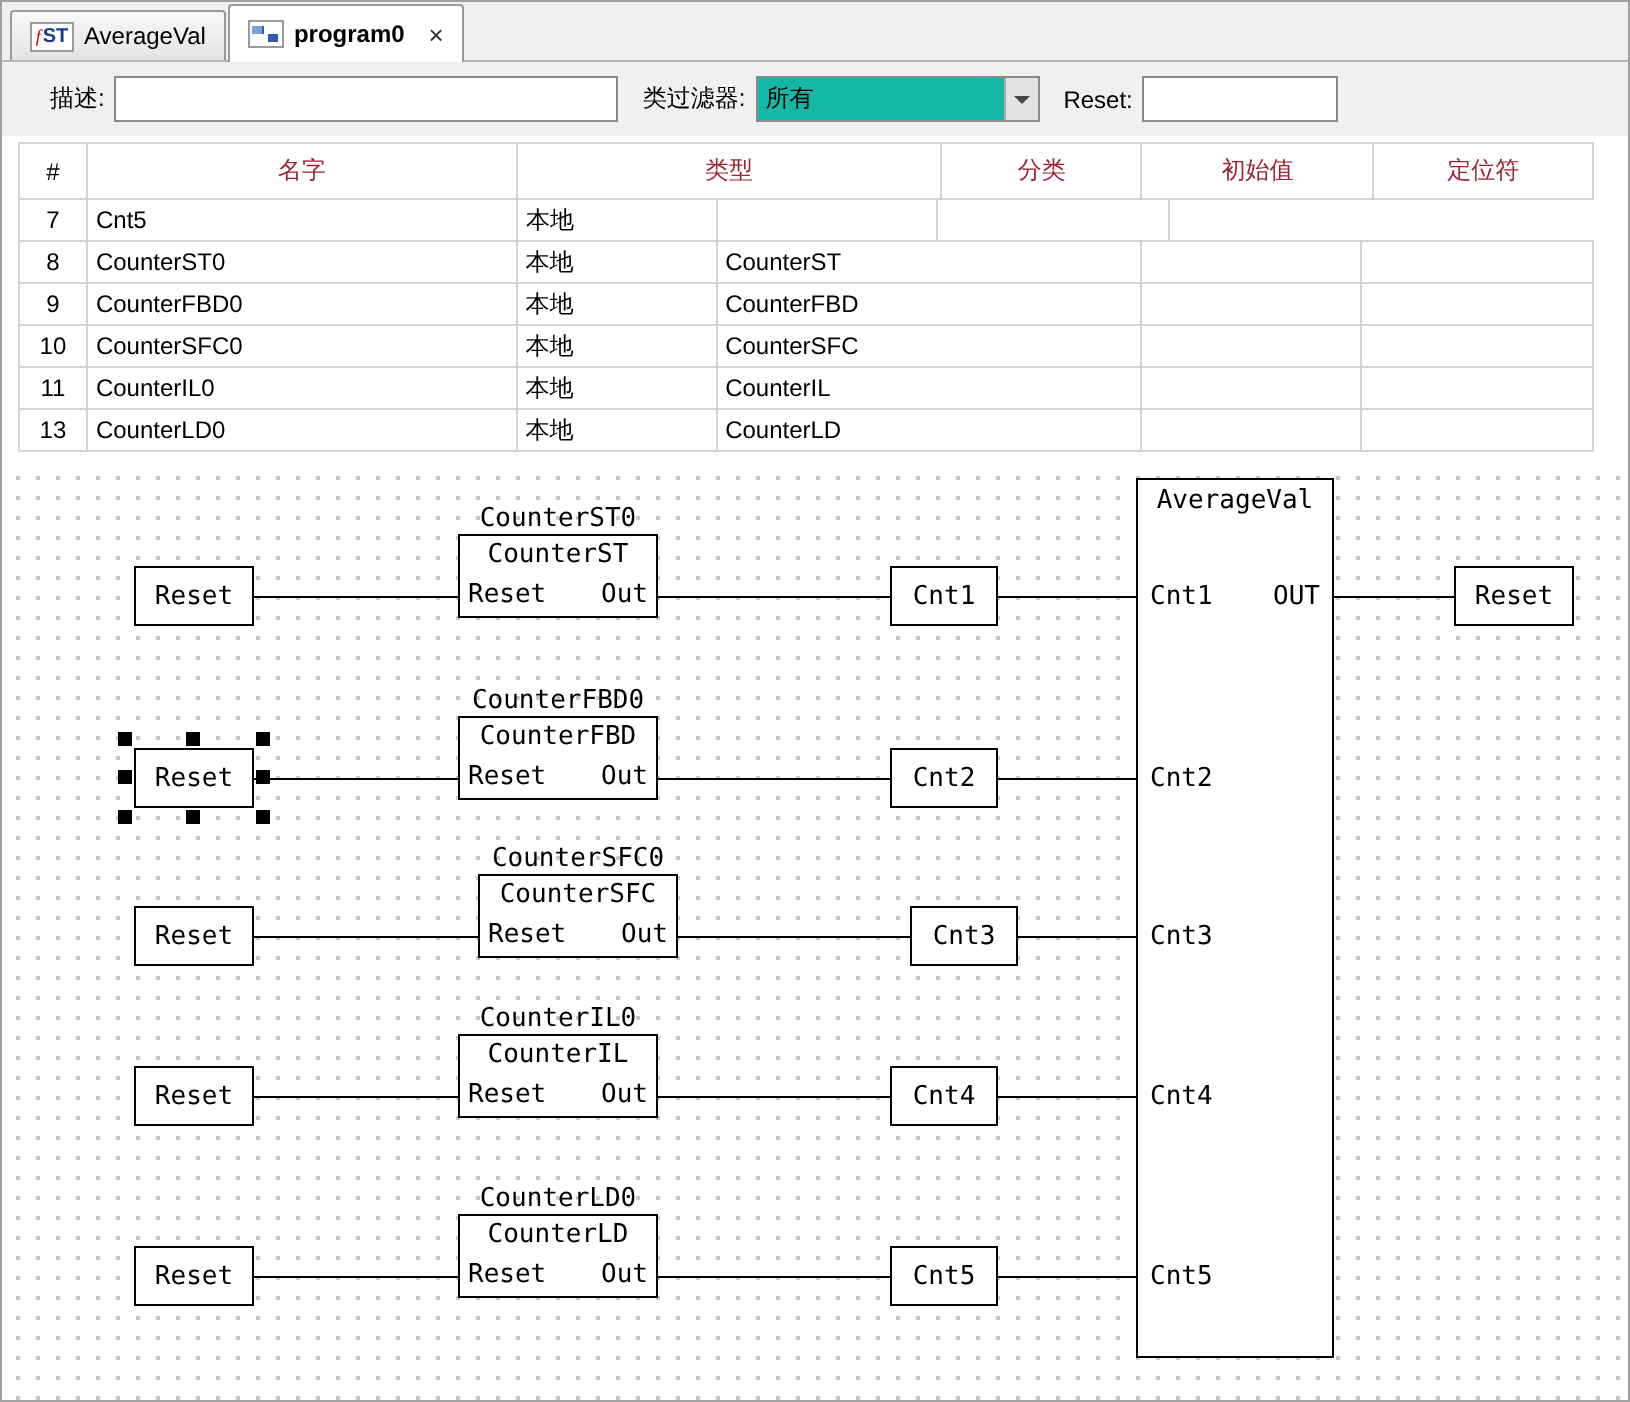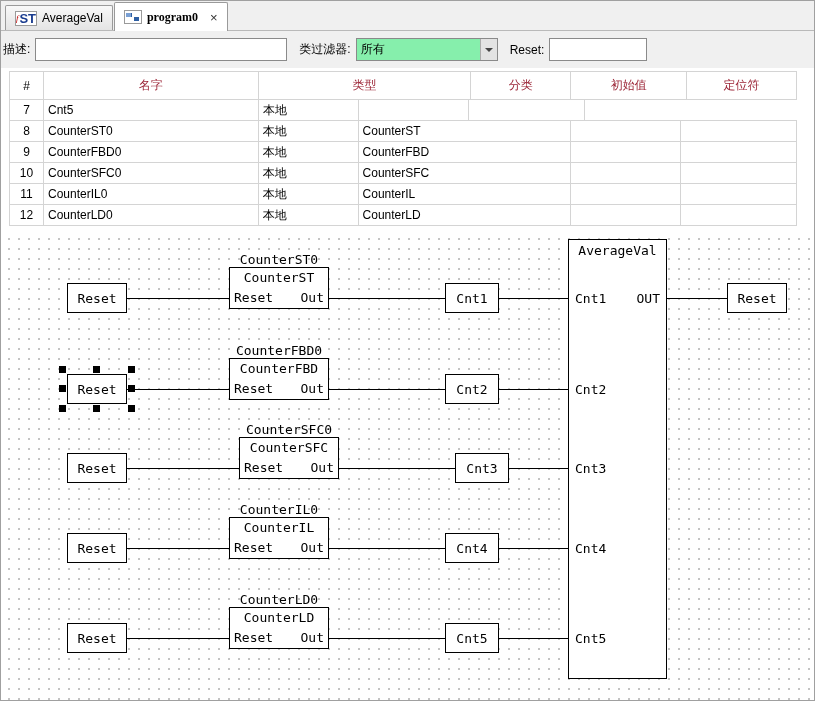--- a/index.html
+++ b/index.html
@@ -7,41 +7,41 @@
   body { font-family:"Liberation Sans","DejaVu Sans",sans-serif; font-size:12px; color:#000; background:#fff; }
   .window { position:relative; width:815px; height:701px; background:#fff; border:1px solid #a0a0a0; overflow:hidden; }
 
   
   .tabbar { position:absolute; left:0; top:0; width:100%; height:30px; background:#f0f0f0;
             border-bottom:1px solid #b9b9b9; display:flex; align-items:flex-end; padding-left:4px; }
   .tab { display:flex; align-items:center; gap:5px; height:25px; padding:0 9px;
          border:1px solid #9a9a9a; border-bottom:none; border-radius:2px 2px 0 0;
          background:linear-gradient(#f8f8f8,#e4e4e4); margin-right:1px; cursor:default; }
   .tab.active { height:29px; background:#fff; margin-bottom:-1px; }
-  .tab.active .tab-label { font-weight:bold;font-family:Liberation Serif, serif; }
+  .tab.active .tab-label { font-weight:bold; }
   .close { margin-left:7px; font-size:13px; line-height:1; color:#333; }
 
   .ico-st { width:22px; height:15px; background:#fff; border:1px solid #9a9a9a;
             display:inline-flex; align-items:center; justify-content:center; flex:none; }
   .ico-st i { font-style:italic; color:#c00000; font-size:9px; font-family:"Liberation Serif",serif; margin-right:1px; }
-  .ico-st b { color:#1a3c8f; font-size:13px; font-weight:bold; }
+  .ico-st b { color:#1a3c8f; font-size:10px; font-weight:bold; }
   .ico-fbd { position:relative; width:18px; height:14px; background:#fff; border:1px solid #9a9a9a; flex:none; }
   .ico-fbd::before { content:""; position:absolute; left:2px; top:2px; width:5px; height:4px; background:#2e5fa3; }
   .ico-fbd::after { content:""; position:absolute; right:2px; bottom:2px; width:5px; height:4px;
                     background:#2e5fa3; box-shadow:-8px -4px 0 0 #7aa0d4; }
 
   
   .filterbar { position:absolute; left:0; top:30px; width:100%; height:37px; background:#f0f0f0;
-               display:flex; align-items:center; padding:0 2px; }
+               display:flex; align-items:center; padding:0 24px; }
   .ui-label { margin-right:5px; white-space:nowrap; }
   .txt { height:23px; border:1px solid #8a8a8a; background:#fff; padding:0 4px;
          font:12px "Liberation Sans",sans-serif; }
   .txt.desc { width:252px; margin-right:12px; }
   .txt.search { width:98px; }
-  .selectbox { width:142px; height:23px; border:1px solid #8a8a8a; background:#86efac;
+  .selectbox { width:142px; height:23px; border:1px solid #8a8a8a; background:#14b8a6;
                display:flex; align-items:center; margin-right:12px; }
   .selectbox .sel-text { flex:1; padding-left:4px; }
   .selectbox .arrow { width:17px; height:100%; background:#e3e3e3; border-left:1px solid #ababab; position:relative; }
   .selectbox .arrow::after { content:""; position:absolute; left:4px; top:9px;
                              border:4px solid transparent; border-top-color:#444; }
 
   
   .vartable { position:absolute; left:8px; top:70px; width:788px;
               border-top:1px solid #d4d4d4; border-left:1px solid #d4d4d4; background:#fff; }
   .trow { display:flex; height:21px; border-bottom:1px solid #d4d4d4; background:#fff; }
@@ -154,21 +154,21 @@
     </div>
     <div class="trow">
       <div class="tc c0">11</div>
       <div class="tc c1">CounterIL0</div>
       <div class="tc c2">本地</div>
       <div class="tc c3">CounterIL</div>
       <div class="tc c4"></div>
       <div class="tc c5"></div>
     </div>
     <div class="trow">
-      <div class="tc c0">12</div>
+      <div class="tc c0">13</div>
       <div class="tc c1">CounterLD0</div>
       <div class="tc c2">本地</div>
       <div class="tc c3">CounterLD</div>
       <div class="tc c4"></div>
       <div class="tc c5"></div>
     </div>
   </div>
 
   <div class="canvas">
 

